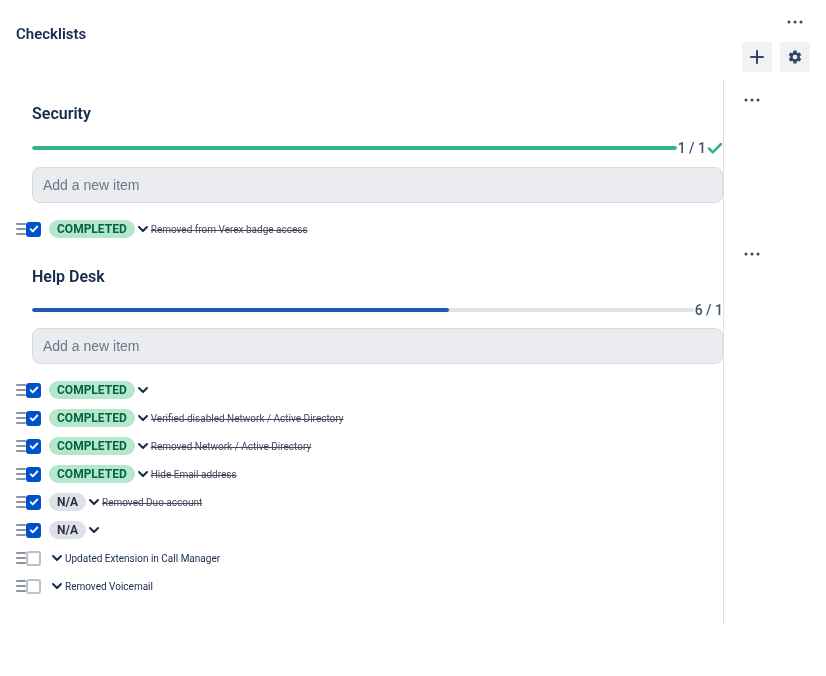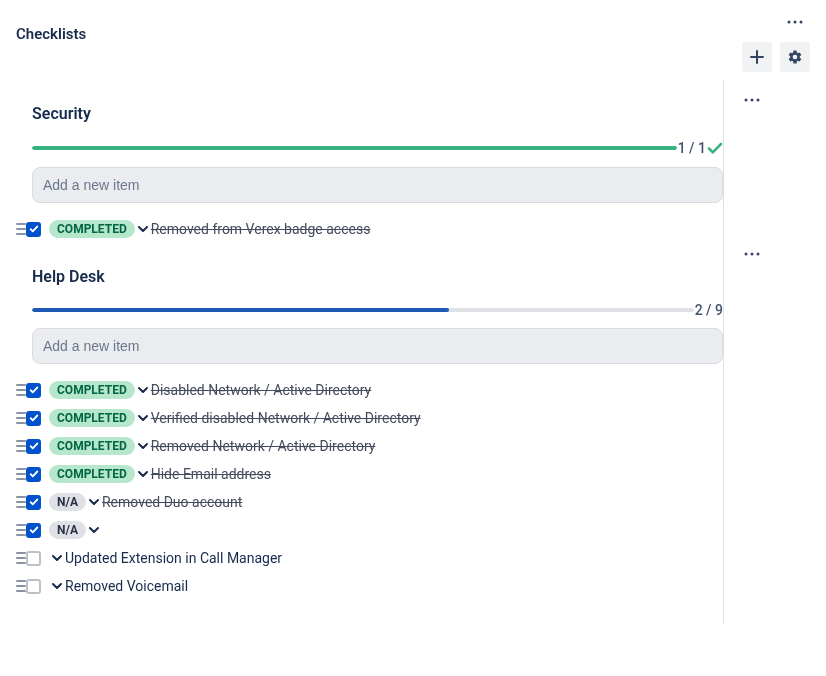--- a/index.html
+++ b/index.html
@@ -203,21 +203,21 @@
     width: 12px;
     height: 12px;
     display: flex;
     align-items: center;
     justify-content: center;
     cursor: pointer;
     color: #172B4D;
     margin: 0 2px;
   }
   .item-text {
-    font-size: 14px;
+    font-size: 10px;
     color: var(--text-dark);
   }
   .item-text.strike {
     text-decoration: line-through;
     color: #434b5c;
   }
   .more-dots {
     width: 24px;
     height: 24px;
     display: flex;
@@ -287,39 +287,38 @@
               <svg width="12" height="12" viewBox="0 0 12 12">
                 <path d="M2 4l4 4 4-4" stroke="currentColor" stroke-width="2" fill="none" stroke-linecap="round" stroke-linejoin="round"></path>
               </svg>
             </div>
             <span class="item-text strike">Removed from Verex badge access</span>
           </div></div>
         <div class="group"><div class="group-title">Help Desk</div><div class="progress-row">
             <div class="progress-bar">
               <div class="progress-fill" style="width: 63%; background: rgb(30, 90, 179);"></div>
             </div>
-            <div class="progress-text">2 / 9</div>
+            <div class="progress-text">6 / 1</div>
           </div><input class="add-input" placeholder="Add a new item" style=""><div class="item-row">
             <div class="drag-handle">
               <span></span>
               <span></span>
               <span></span>
             </div>
             <div class="checkbox checked">
               <svg width="10" height="10" viewBox="0 0 12 12">
                 <path d="M2 6.2l2.5 2.6L10 3" stroke="#fff" stroke-width="2.2" fill="none" stroke-linecap="round" stroke-linejoin="round"></path>
               </svg>
             </div>
             <span class="status-pill status-completed">COMPLETED</span>
             <div class="chevron">
               <svg width="12" height="12" viewBox="0 0 12 12">
                 <path d="M2 4l4 4 4-4" stroke="currentColor" stroke-width="2" fill="none" stroke-linecap="round" stroke-linejoin="round"></path>
               </svg>
             </div>
-            <span class="item-text strike">Disabled Network / Active Directory</span>
           </div><div class="item-row">
             <div class="drag-handle">
               <span></span>
               <span></span>
               <span></span>
             </div>
             <div class="checkbox checked">
               <svg width="10" height="10" viewBox="0 0 12 12">
                 <path d="M2 6.2l2.5 2.6L10 3" stroke="#fff" stroke-width="2.2" fill="none" stroke-linecap="round" stroke-linejoin="round"></path>
               </svg>

